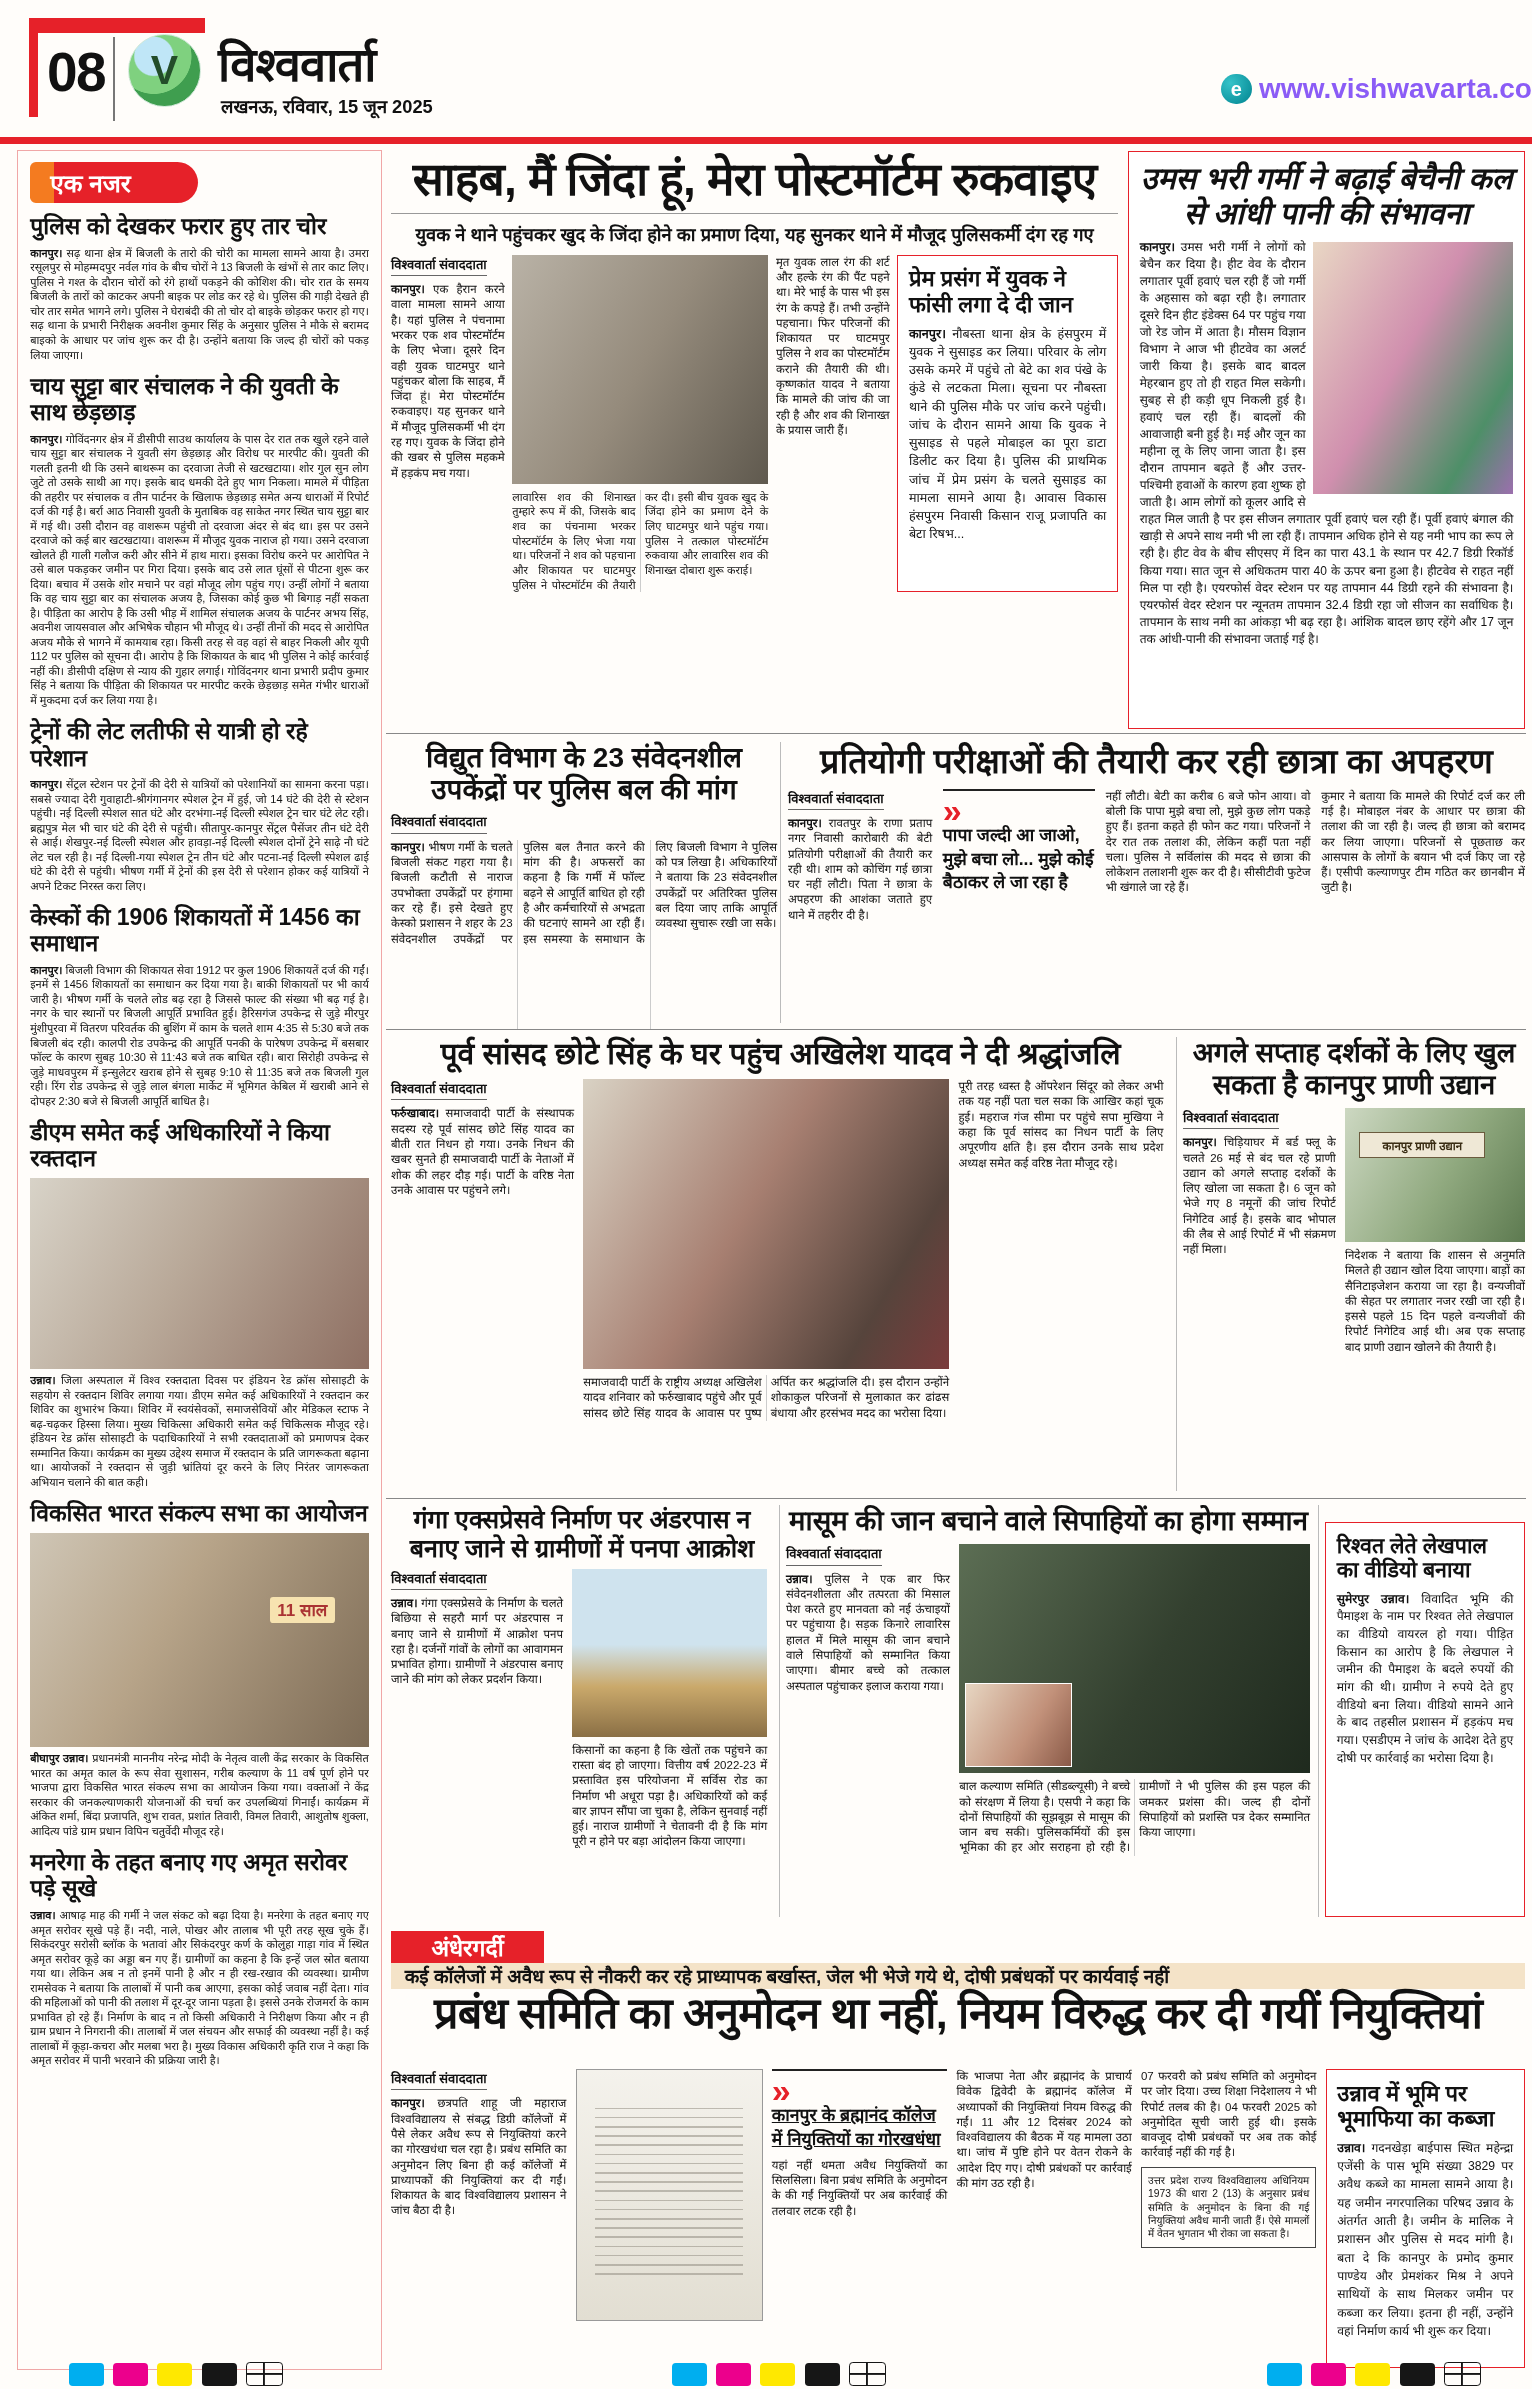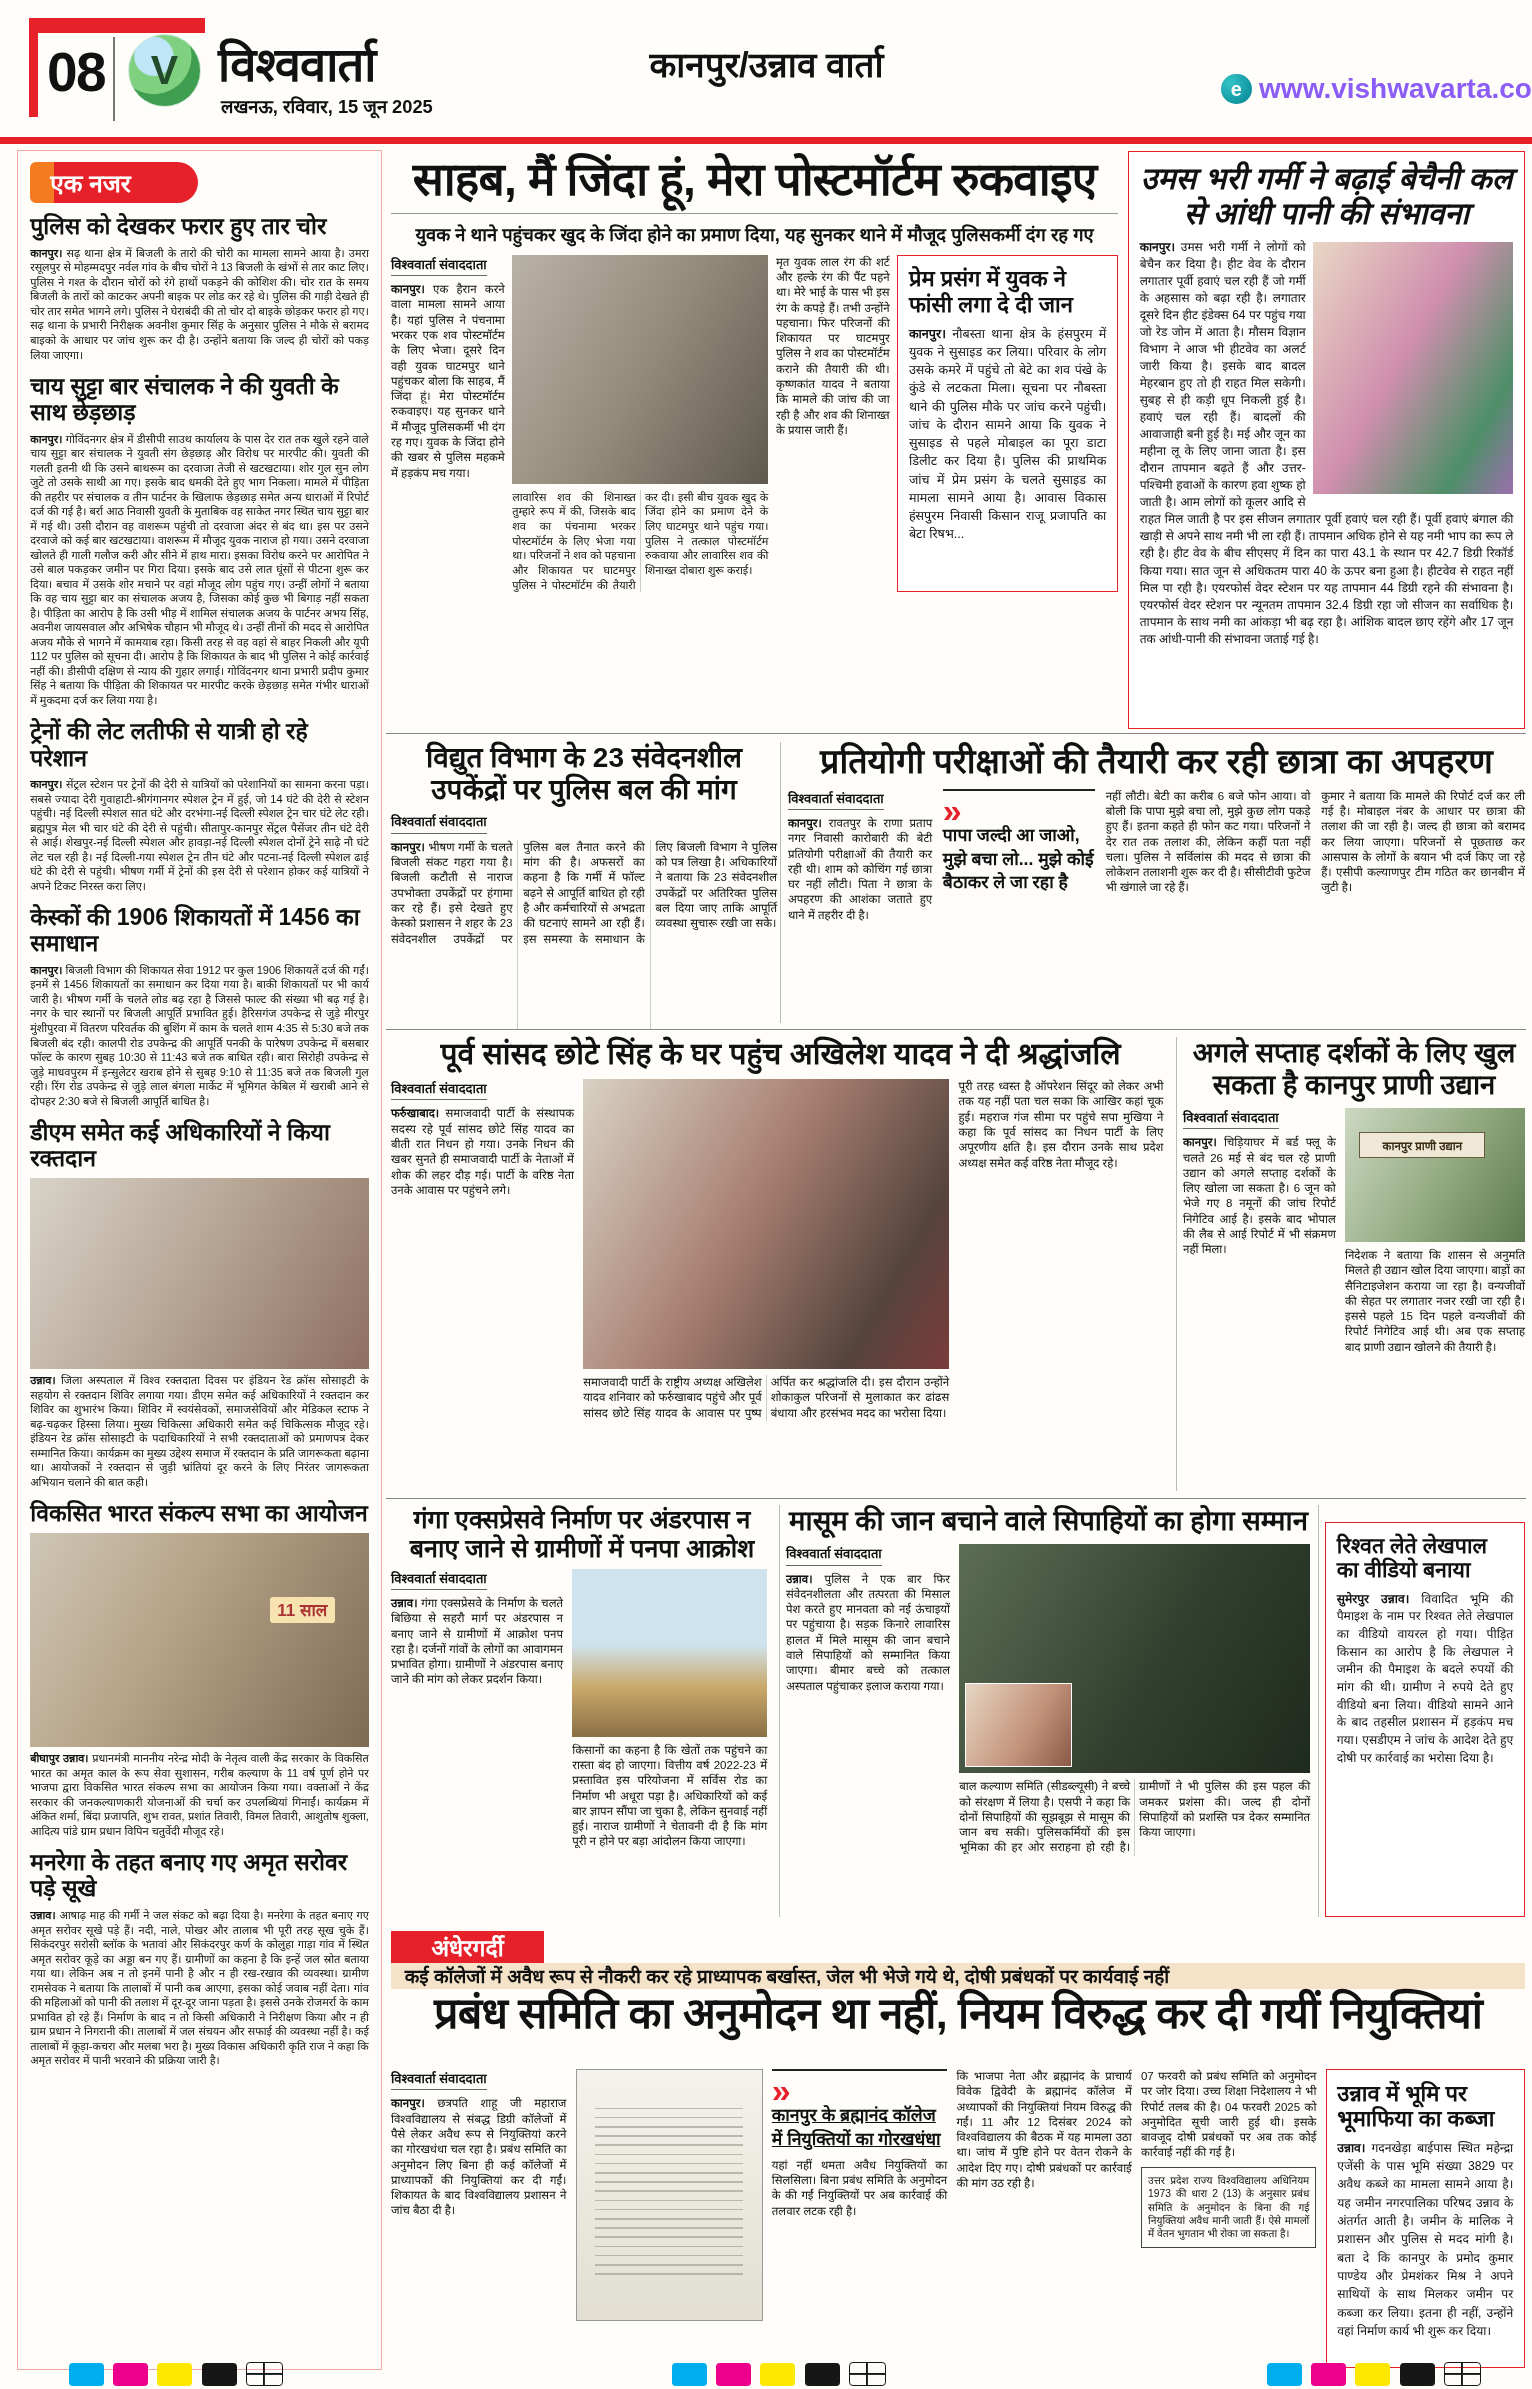--- a/index.html
+++ b/index.html
@@ -133,21 +133,20 @@
 <div class="page">
 
   <div class="abs corner"></div>
   <div class="abs pagenum">08</div>
   <div class="abs hsep"></div>
   <div class="abs logo">
       <span>V</span>
     </div>
   <div class="abs masthead">विश्ववार्ता</div>
   <div class="abs dateline-top">लखनऊ,   रविवार, 15 जून 2025</div>
-  <div class="abs section-title">कानपुर/उन्नाव वार्ता</div>
   <div class="abs webwrap">
     <div class="webicon">
         <span>e</span>
       </div>
     <div class="weburl">www.vishwavarta.com</div>
   </div>
   <div class="abs redline"></div>
 
   <div class="abs leftbox">
     <div class="badge">एक नजर</div>

